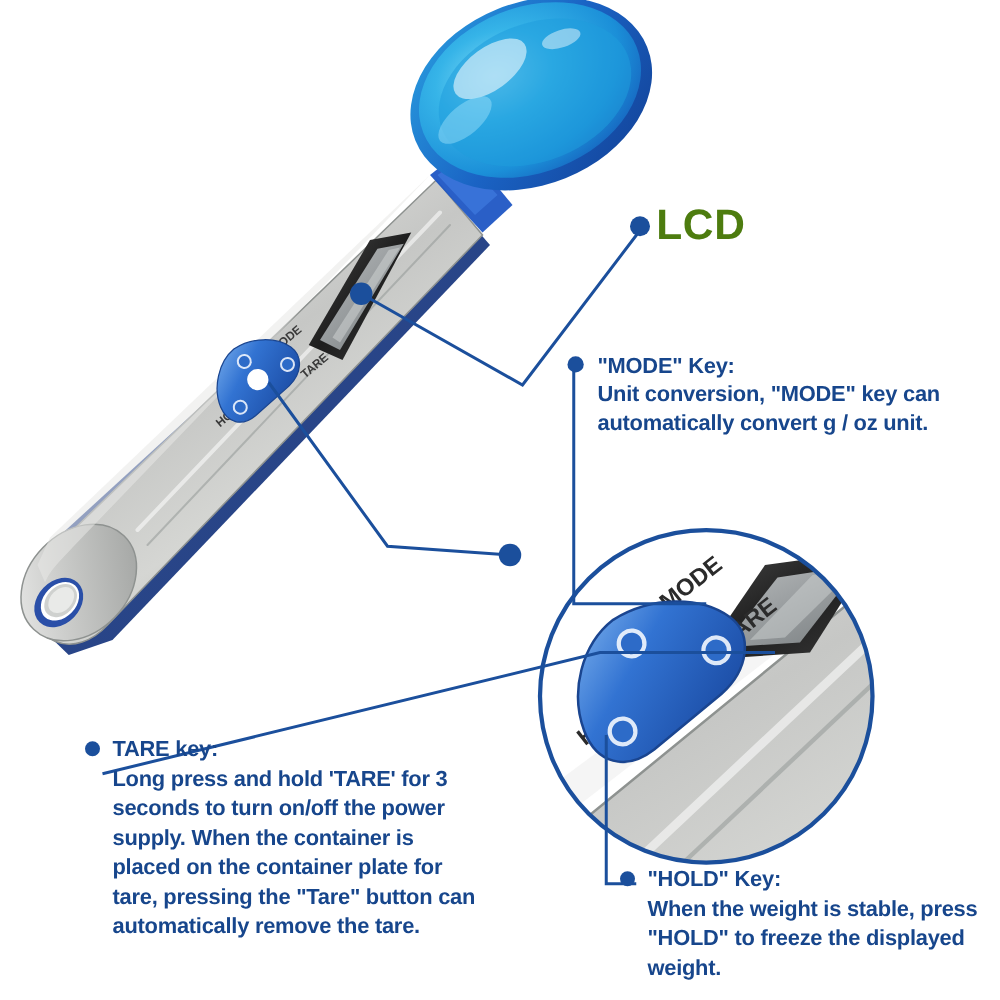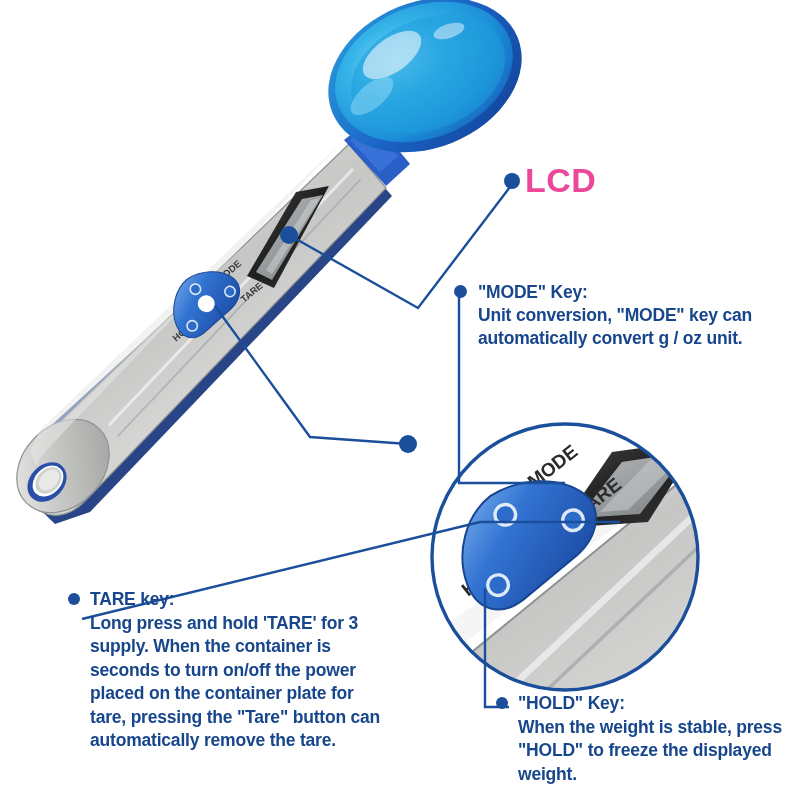--- a/index.html
+++ b/index.html
@@ -30,21 +30,21 @@
     border-radius:50%;
     background:#1b4f9c;
   }
 
   
   #lcd-label{
     position:absolute;
     left:525px; top:163px;
     font-size:34px;
     font-weight:bold;
-    color:#ec4899;
+    color:#4d7c0f;
     letter-spacing:0.5px;
     line-height:1;
   }
 
   
   #callout-mode{ left:478px; top:281px; width:310px; }
   #callout-mode .headline{ font-size:17.5px; line-height:23px; }
   #callout-mode .bodytext{ font-size:17.5px; line-height:23px; }
 
   
@@ -259,22 +259,22 @@
     <div class="bullet" style="left:-24px;top:4px;width:13px;height:13px;"></div>
     <p class="headline">"MODE" Key:</p>
     <p class="bodytext">Unit conversion, "MODE" key can</p>
     <p class="bodytext">automatically convert g / oz unit.</p>
   </div>
 
   <div class="callout" id="callout-tare">
     <div class="bullet" style="left:-22px;top:5px;width:12px;height:12px;"></div>
     <p class="headline">TARE key:</p>
     <p class="bodytext">Long press and hold 'TARE' for 3</p>
+    <p class="bodytext">seconds to turn on/off the power</p>
     <p class="bodytext">supply. When the container is</p>
-    <p class="bodytext">seconds to turn on/off the power</p>
     <p class="bodytext">placed on the container plate for</p>
     <p class="bodytext">tare, pressing the "Tare" button can</p>
     <p class="bodytext">automatically remove the tare.</p>
   </div>
 
   <div class="callout" id="callout-hold">
     <div class="bullet" style="left:-22px;top:5px;width:12px;height:12px;"></div>
     <p class="headline">"HOLD" Key:</p>
     <p class="bodytext">When the weight is stable, press</p>
     <p class="bodytext">"HOLD" to freeze the displayed</p>

